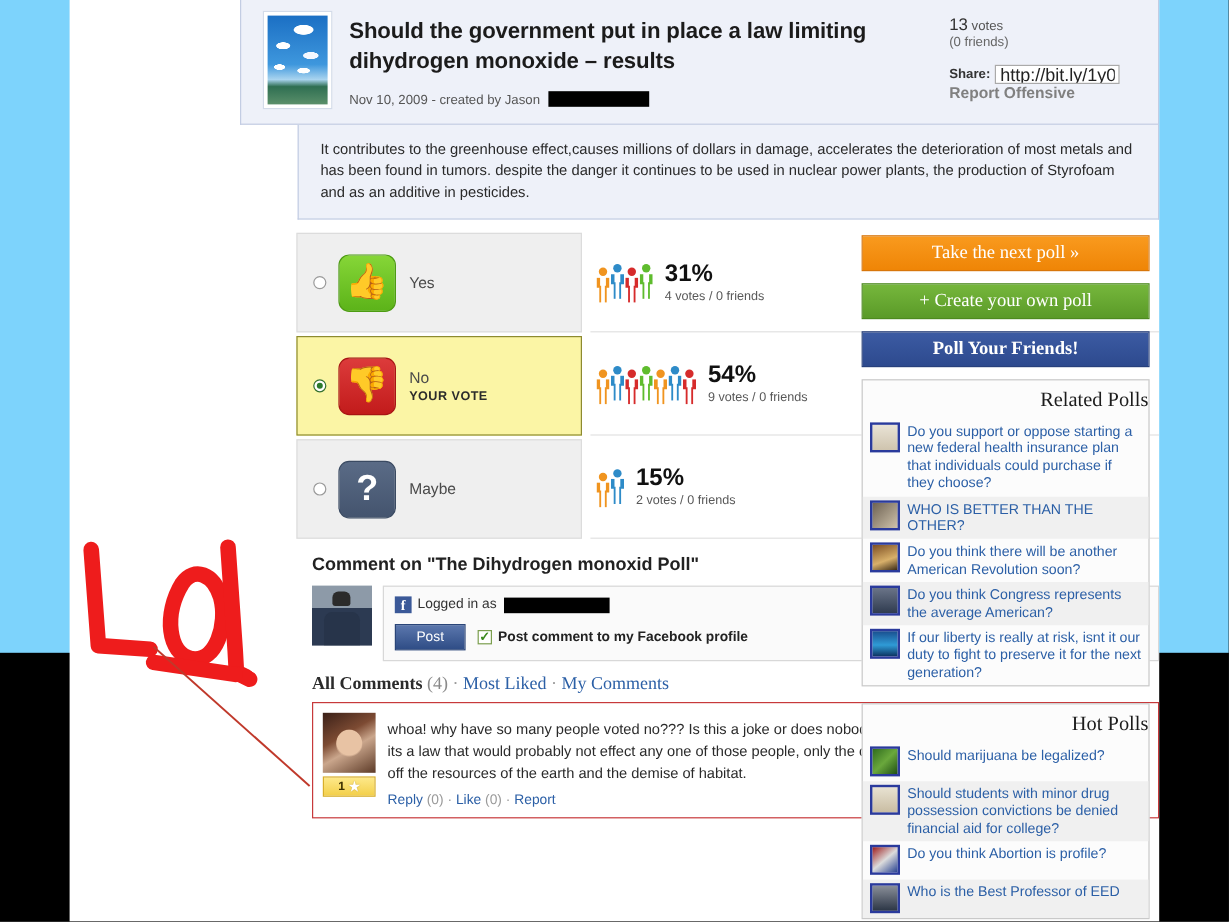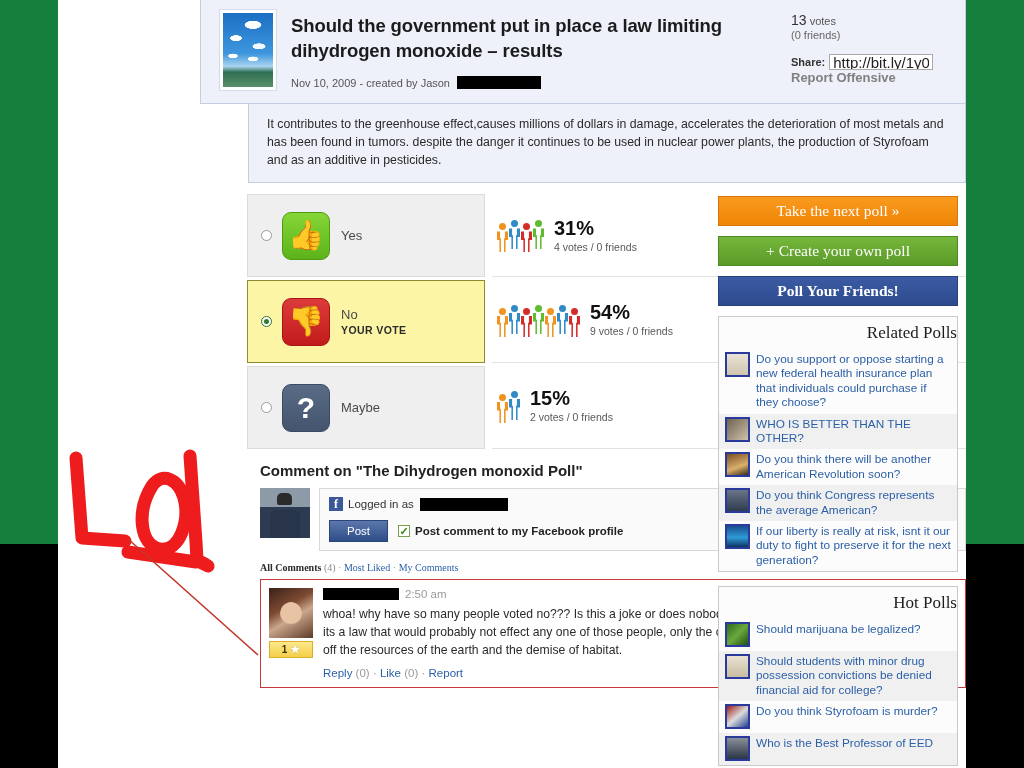--- a/index.html
+++ b/index.html
@@ -2,21 +2,21 @@
 <html><head>
 <meta charset="utf-8">
 <style>
   * { box-sizing: border-box; margin: 0; padding: 0; }
   html, body {
     width: 1024px; height: 768px;
     background: #000;
     font-family: "Liberation Sans", sans-serif;
     overflow: hidden;
   }
-  #screen { position: relative; width: 1024px; height: 544px; background: #15803d; }
+  #screen { position: relative; width: 1024px; height: 544px; background: #7dd3fc; }
 
   
   #page {
     position: absolute; left: 58px; top: 0;
     width: 908px; height: 768px;
     background: #ffffff;
     overflow: hidden;
   }
 
   
@@ -172,21 +172,21 @@
     background: linear-gradient(#5b77ad,#2f4d86); border: 1px solid #2a4578;
     color: #fff; font-size: 11.5px; padding: 4px 17px;
   }
   .cb-label { margin-left: 10px; font-size: 11.5px; font-weight: bold; color: #222; display: flex; align-items: center; }
   .cbx {
     width: 12px; height: 12px; border: 1px solid #7b9e4e; background: #fff;
     margin-right: 5px; color: #3c8a1e; font-size: 11px; line-height: 10px; text-align: center;
   }
 
   .all-comments {
-    margin: 11px 0 0 60px; font-size: 10px; color: #2b2b2b;
+    margin: 11px 0 0 60px; font-size: 15px; color: #2b2b2b;
     font-family: "Liberation Serif", serif;
   }
   .all-comments b { font-weight: bold; }
   .ac-count { color: #8a8a8a; }
   .ac-link { color: #2b5fa6; }
   .ac-dot { color: #9a9a9a; }
 
   .comment-card {
     margin: 6px 0 0 60px; border: 1px solid #c7393b; background: #fff;
     display: flex; padding: 8px 9px 8px 8px;
@@ -432,24 +432,20 @@
 
       <div class="comment-card">
         <div class="c-left">
           <div class="c-avatar"></div>
           <div class="star-badge">
             <span>1</span>
             <span class="star-glyph">★</span>
           </div>
         </div>
         <div class="c-right">
-          <div class="c-head">
-            <span class="redact" style="width:76px;height:12px;"></span>
-            <span class="c-time">2:50 am</span>
-          </div>
           <div class="c-body">whoa! why have so many people voted no??? Is this a joke or does nobody care about our home? Especially when its a law that would probably not effect any one of those people, only the corporations who out of greed want to profit off the resources of the earth and the demise of habitat.</div>
           <div class="c-actions">
             <span>Reply</span>
             <span class="muted">(0)</span>
             <span class="muted">·</span>
             <span>Like</span>
             <span class="muted">(0)</span>
             <span class="muted">·</span>
             <span>Report</span>
           </div>
@@ -492,21 +488,21 @@
         <div class="poll-item">
           <div class="pi-thumb t-weed"></div>
           <div class="pi-text">Should marijuana be legalized?</div>
         </div>
         <div class="poll-item alt">
           <div class="pi-thumb t-grad"></div>
           <div class="pi-text">Should students with minor drug possession convictions be denied financial aid for college?</div>
         </div>
         <div class="poll-item">
           <div class="pi-thumb t-flag"></div>
-          <div class="pi-text">Do you think Styrofoam is murder?</div>
+          <div class="pi-text">Do you think Abortion is profile?</div>
         </div>
         <div class="poll-item alt">
           <div class="pi-thumb t-prof"></div>
           <div class="pi-text">Who is the Best Professor of EED</div>
         </div>
       </div>
     </div>
 
   </div>
 

